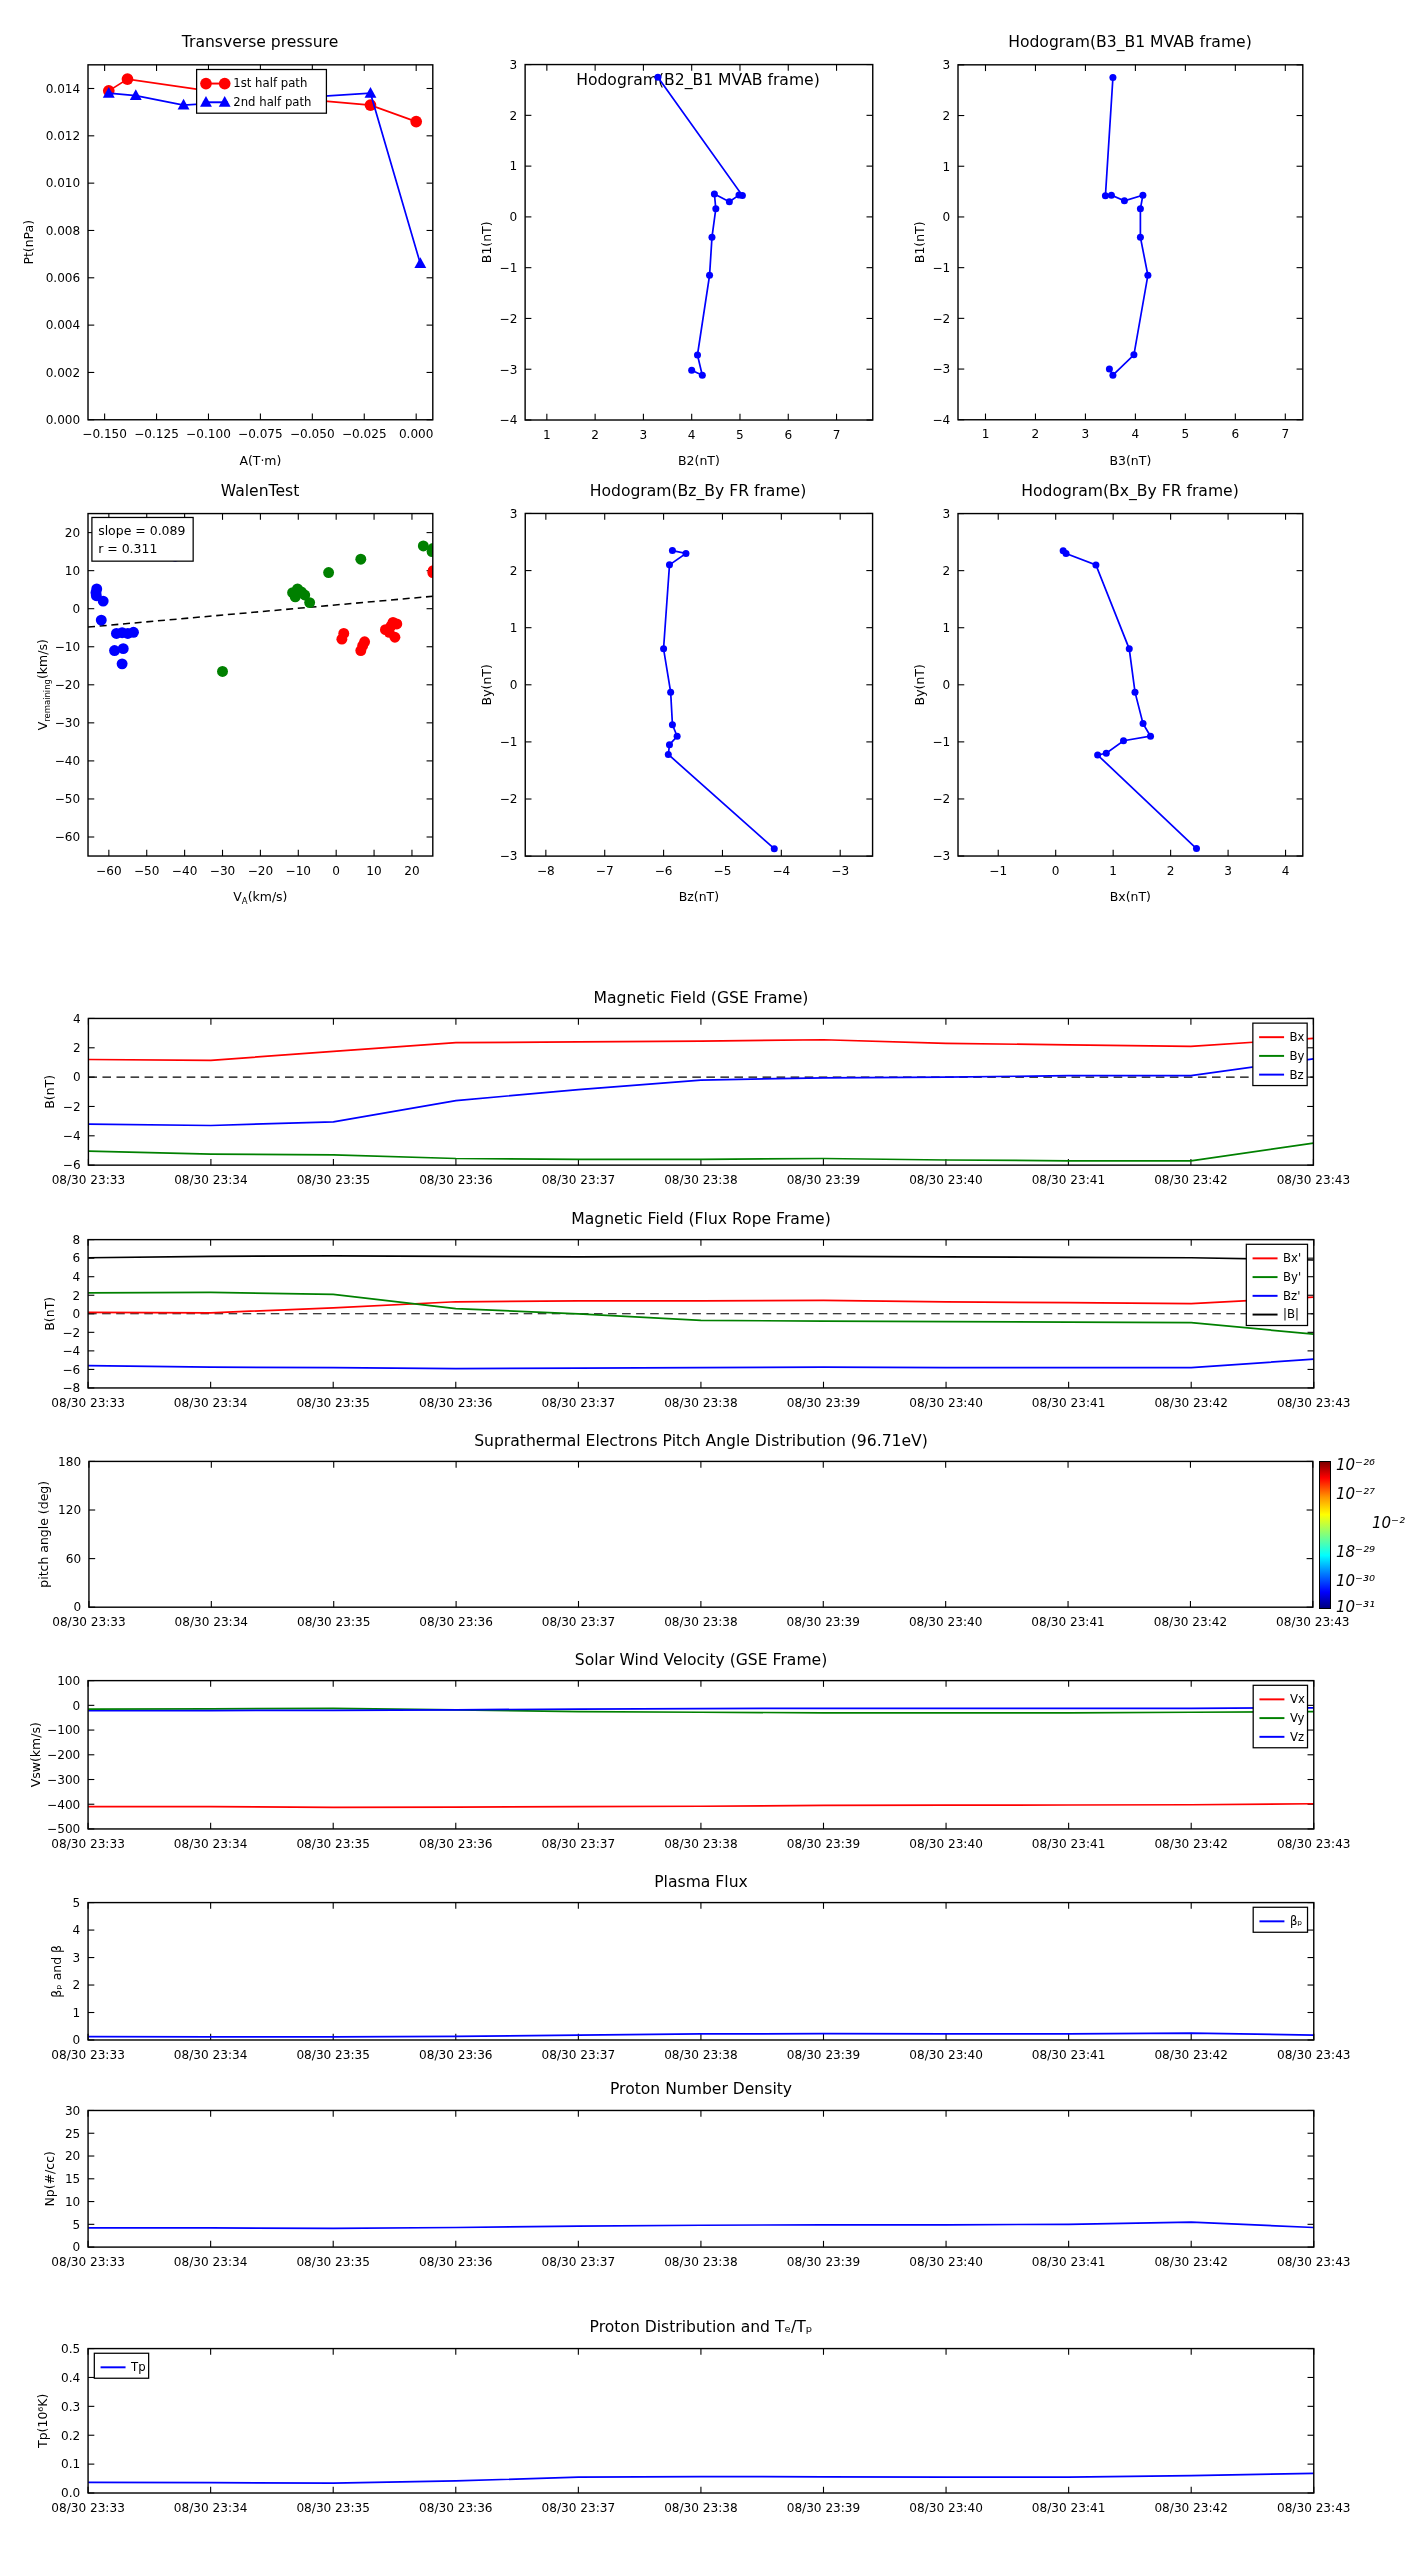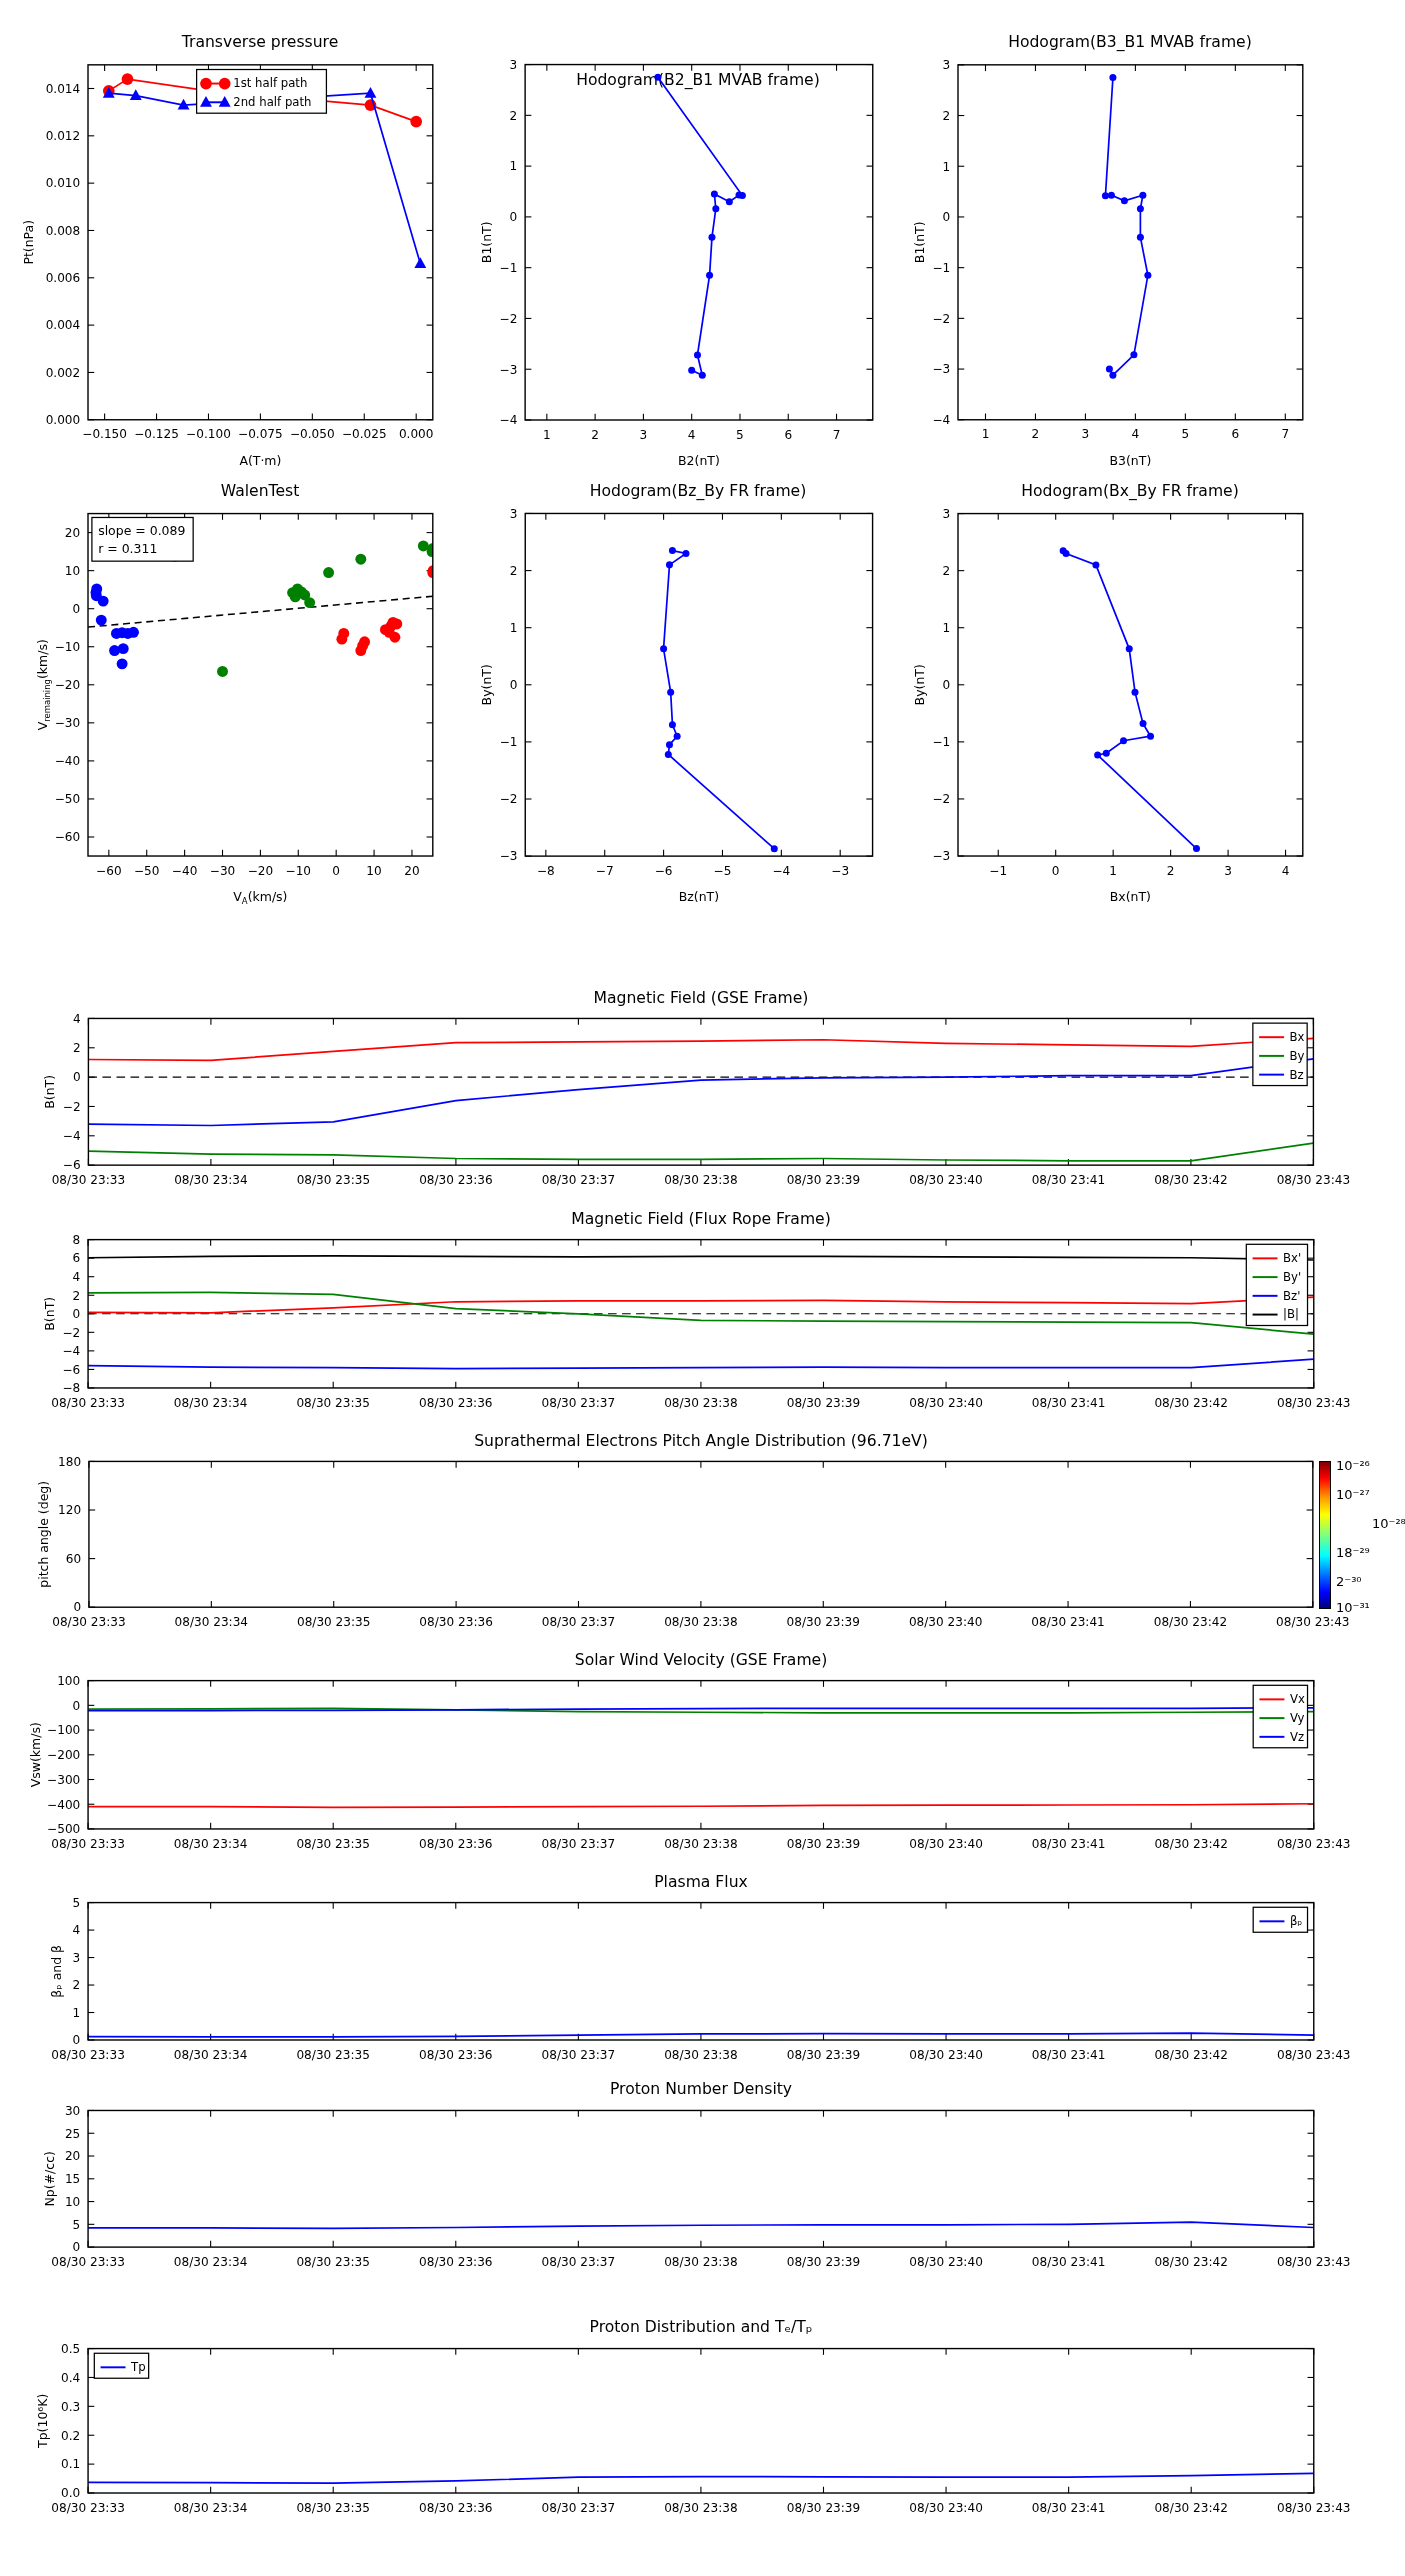--- a/index.html
+++ b/index.html
@@ -3,21 +3,21 @@
 <meta charset="utf-8">
 <style>
   html,body{margin:0;padding:0;background:#ffffff;}
   body{width:1405px;height:2576px;position:relative;font-family:"DejaVu Sans",sans-serif;color:#000;}
   #figure{position:absolute;left:0;top:0;width:1295px;height:2576px;background:#fff;}
   .chart{position:absolute;}
   .chart svg{position:absolute;left:0;top:0;overflow:visible;}
   .chart-title{position:absolute;text-align:center;font-size:15.6px;color:#000;white-space:nowrap;}
   #colorbar{position:absolute;border:1.2px solid #000;
     background:linear-gradient(to bottom,#7f0000 0%,#ff0000 11%,#ff9500 24%,#ffff00 36%,#7fff7f 50%,#00ffff 64%,#0080ff 76%,#0000ff 89%,#00007f 100%);}
-  .cb-label{position:absolute;font-size:13px;transform:translateY(-50%);white-space:nowrap;}
+  .cb-label{position:absolute;font-size:15px;transform:translateY(-50%);white-space:nowrap;font-style:italic;}
 </style>
 </head>
 <body>
 
 <div id="figure">
   <div class="chart-title" style="left:-52px;top:33px;width:624px;">Transverse pressure</div>
   <div class="chart-title" style="left:386px;top:33px;width:624px;margin-top:38px;">Hodogram(B2_B1 MVAB frame)</div>
   <div class="chart-title" style="left:818px;top:33px;width:624px;">Hodogram(B3_B1 MVAB frame)</div>
   <div class="chart-title" style="left:-52px;top:482px;width:624px;">WalenTest</div>
   <div class="chart-title" style="left:386px;top:482px;width:624px;">Hodogram(Bz_By FR frame)</div>
@@ -1003,16 +1003,16 @@
           <rect x="0" y="0" width="1570" height="185"></rect>
         </clipPath>
       </svg>
     </div>
 
   <div id="colorbar" style="left:1319px;top:1461px;width:10px;height:146px;"></div>
   <div class="cb-label" style="left:1336px;top:1465px;">10⁻²⁶</div>
   <div class="cb-label" style="left:1336px;top:1494px;">10⁻²⁷</div>
   <div class="cb-label" style="left:1336px;top:1523px;margin-left:36px;">10⁻²⁸</div>
   <div class="cb-label" style="left:1336px;top:1552px;">18⁻²⁹</div>
-  <div class="cb-label" style="left:1336px;top:1581px;">2⁻³⁰</div>
+  <div class="cb-label" style="left:1336px;top:1581px;">10⁻³⁰</div>
   <div class="cb-label" style="left:1336px;top:1607px;">10⁻³¹</div>
 </div>
 
 
 </body></html>

